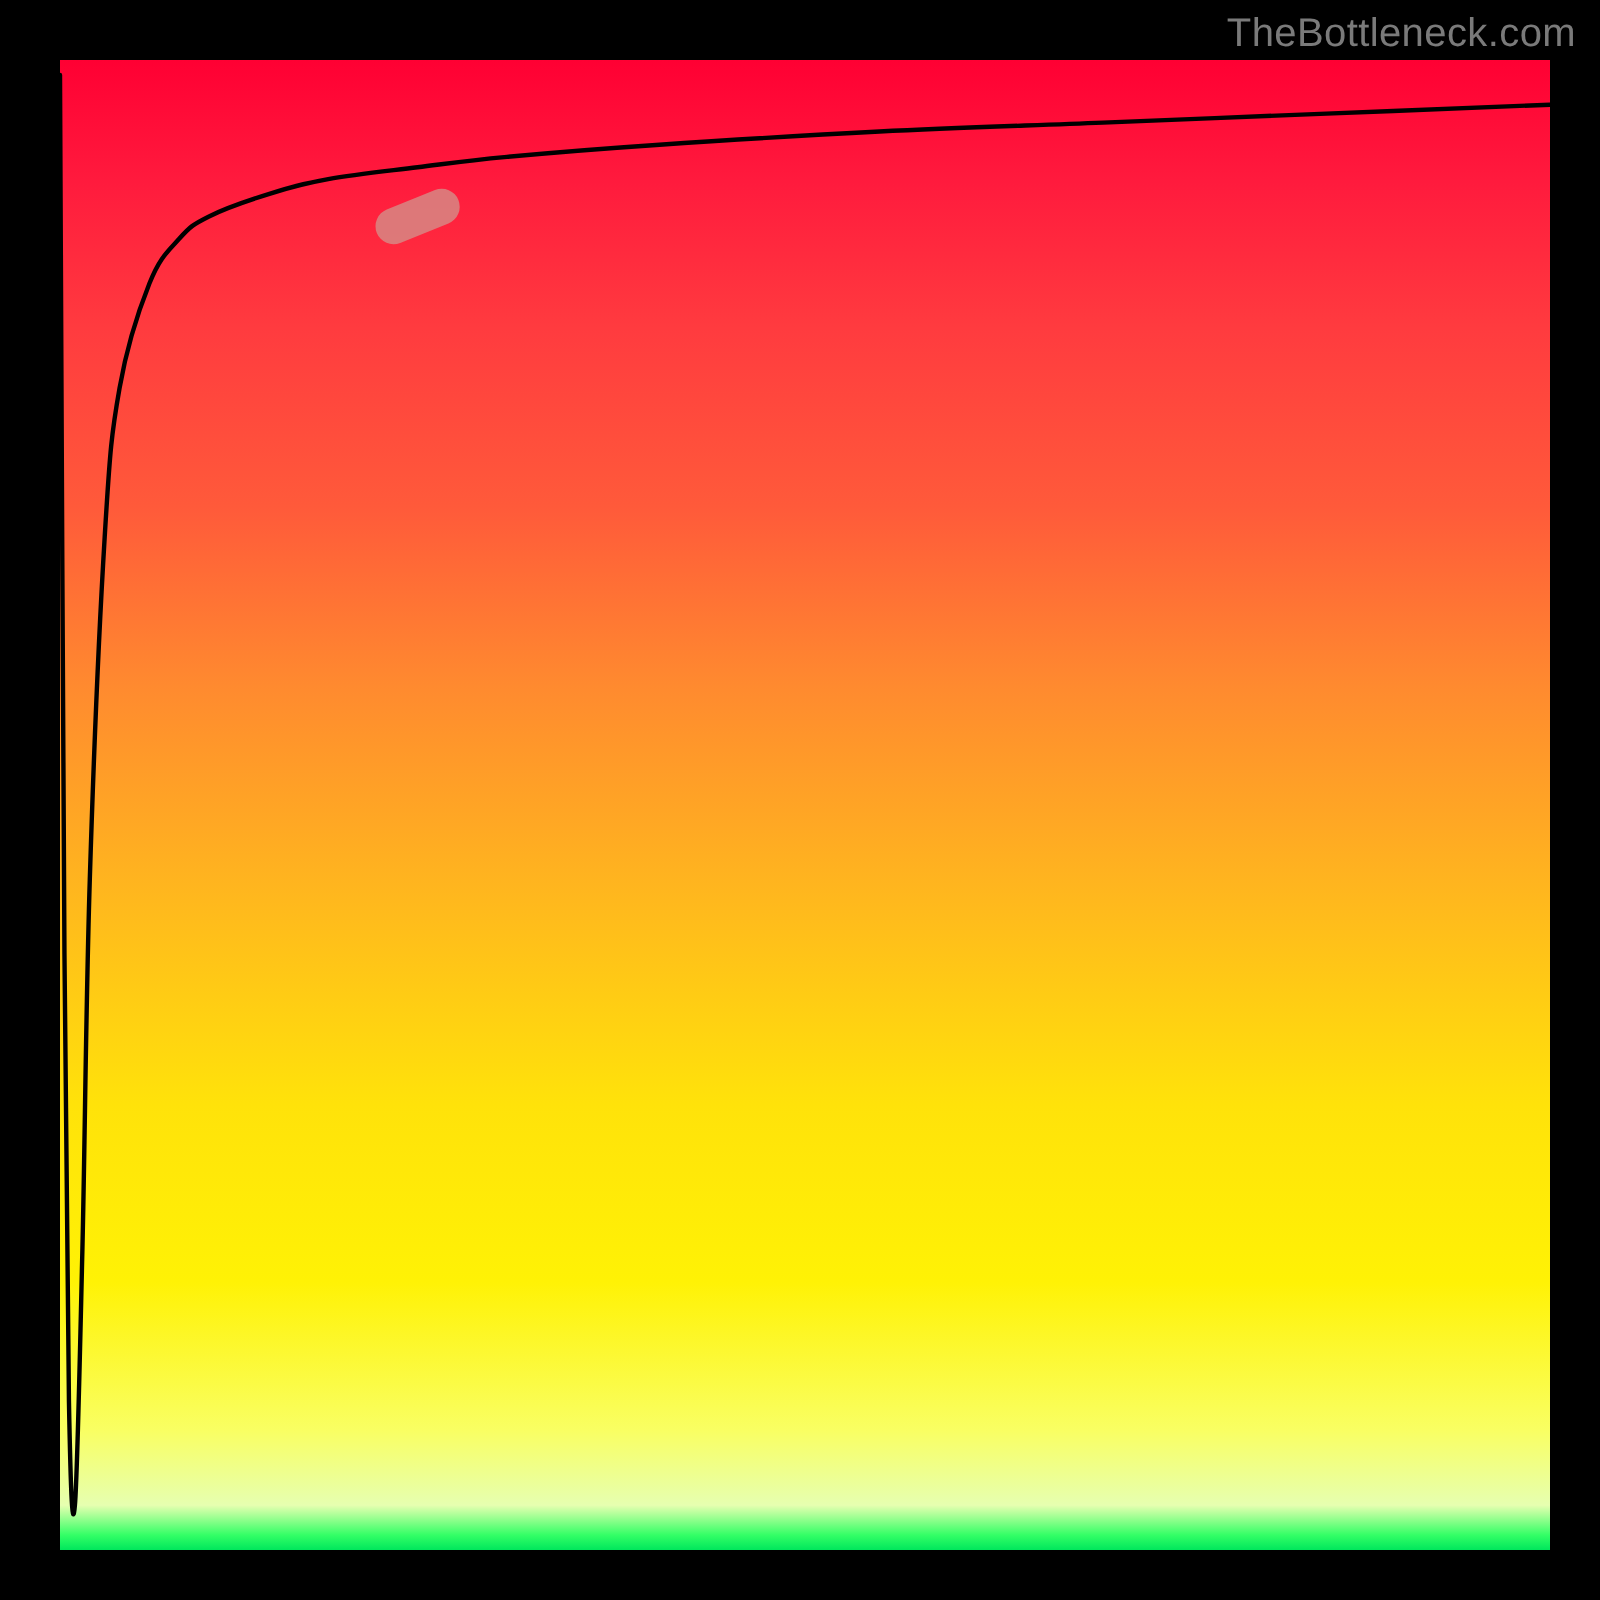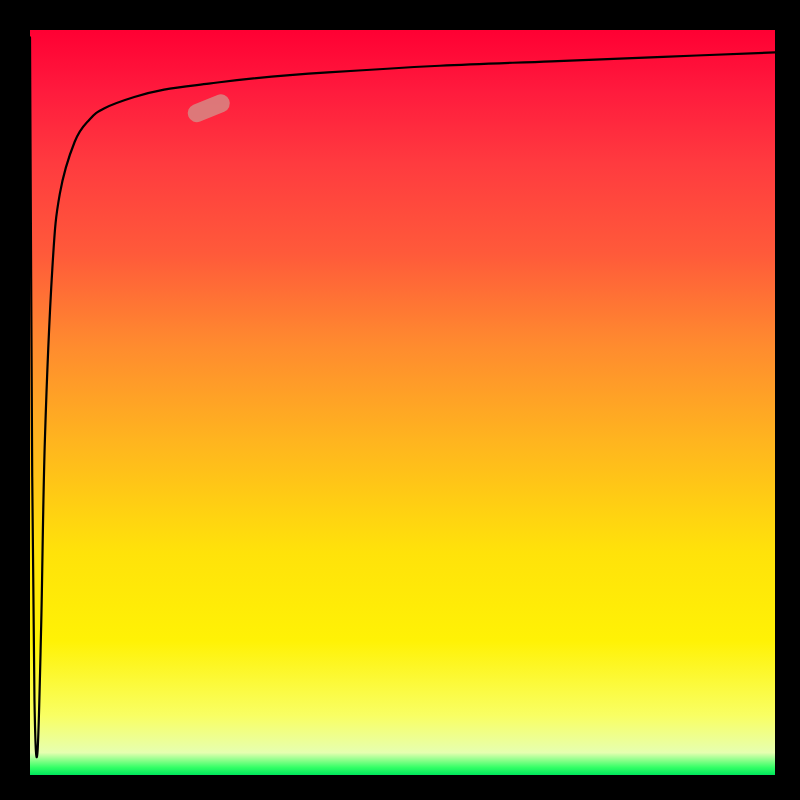--- a/index.html
+++ b/index.html
@@ -67,20 +67,21 @@
   }
   .marker {
     fill: #d68b86;
     opacity: 0.82;
   }
 </style>
 </head>
 <body>
 
 <div class="stage">
+  <div class="watermark">TheBottleneck.com</div>
 
   <div class="plot-area">
     <svg class="curve" viewBox="0 0 745 745">
       <path id="curvePath" class="curve-path" d="M 0.00 7.45 C 0.40 86.57, 1.43 327.65, 2.23 447.00 C 3.04 566.35, 3.53 620.88, 4.47 670.50 C 5.41 720.12, 6.24 736.06, 7.45 722.65 C 8.66 709.24, 9.83 652.32, 11.17 596.00 C 12.52 539.68, 12.89 474.12, 14.90 409.75 C 16.91 345.38, 19.67 282.65, 22.35 238.40 C 25.03 194.15, 25.78 186.70, 29.80 163.90 C 33.82 141.10, 39.34 125.16, 44.70 111.75 C 50.06 98.34, 54.24 95.43, 59.60 89.40 C 64.96 83.37, 66.45 82.25, 74.50 78.23 C 82.55 74.20, 93.57 70.40, 104.30 67.05 C 115.03 63.70, 120.69 62.01, 134.10 59.60 C 147.51 57.19, 162.71 55.65, 178.80 53.64 C 194.89 51.63, 202.04 50.44, 223.50 48.42 C 244.96 46.41, 264.48 44.74, 298.00 42.47 C 331.52 40.19, 369.52 37.77, 409.75 35.76 C 449.98 33.75, 481.27 32.90, 521.50 31.29 C 561.73 29.68, 593.02 28.43, 633.25 26.82 C 673.48 25.21, 724.88 23.15, 745.00 22.35"></path>
       <g id="markerG" transform="translate(178.80 78.23) rotate(-22)">
         <rect class="marker" x="-22" y="-9" rx="9" ry="9" width="44" height="18"></rect>
       </g>
     </svg>
   </div>
 </div>

